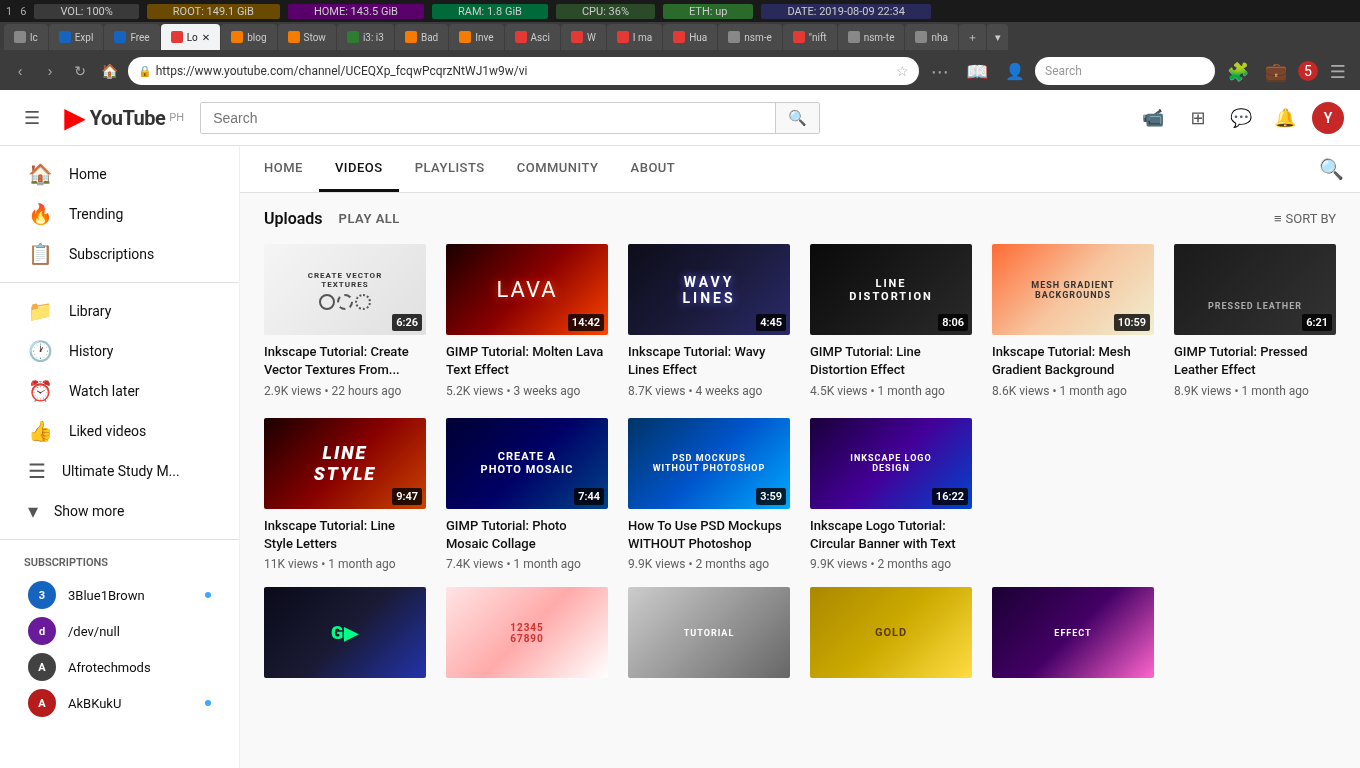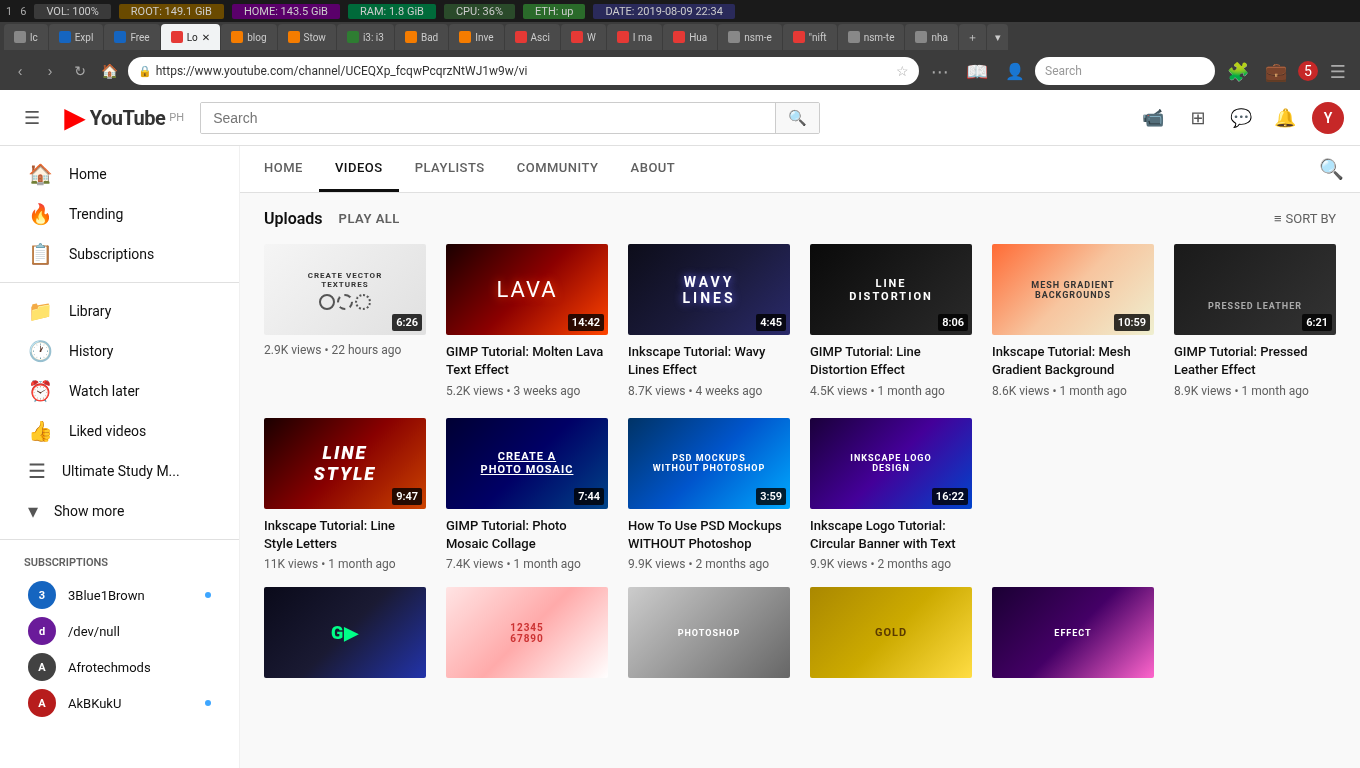--- a/index.html
+++ b/index.html
@@ -9,21 +9,21 @@
     .system-bar {
       background: #1a1a1a;
       color: #ccc;
       font-size: 11px;
       height: 22px;
       display: flex;
       align-items: center;
       padding: 0 6px;
       gap: 8px;
     }
-    .system-bar-item { background: #2a2a2a; padding: 1px 12px; border-radius: 2px; font-size: 11px; }
+    .system-bar-item { background: #2a2a2a; padding: 1px 26px; border-radius: 2px; font-size: 11px; }
     .sys-vol { background: #3a3a3a; }
     .sys-root { background: #6a4a00; }
     .sys-home { background: #5a006a; }
     .sys-ram { background: #006a3a; }
     .sys-cpu { background: #2a4a2a; }
     .sys-eth { background: #2a6a2a; }
     .sys-date { background: #2a2a5a; }
     .sys-num { color: #aaa; }
     .tab-bar {
       background: #3c3c3c;
@@ -478,20 +478,21 @@
                 <div style="font-size:8px;color:#333;text-align:center;padding:2px;font-weight:700;">CREATE VECTOR<br>TEXTURES</div>
                 <div style="display:flex;gap:2px;margin-top:3px;">
                   <div style="width:16px;height:16px;border-radius:50%;border:2px solid #555;"></div>
                   <div style="width:16px;height:16px;border-radius:50%;border:2px dashed #555;"></div>
                   <div style="width:16px;height:16px;border-radius:50%;border:2px dotted #555;"></div>
                 </div>
               </div>
               <div class="video-duration">6:26</div>
             </div>
             <div class="video-info">
+              <div class="video-title">Inkscape Tutorial: Create Vector Textures From...</div>
               <div class="video-meta">
                 <span>2.9K views</span> • <span>22 hours ago</span>
               </div>
             </div>
           </div>
 
           <div class="video-card">
             <div class="video-thumb thumb-v2">
               <div class="thumb-content" style="font-size:22px;font-weight:400;text-shadow:0 0 10px #ff4500;letter-spacing:2px;">LAVA</div>
               <div class="video-duration">14:42</div>
@@ -564,21 +565,21 @@
             <div class="video-info">
               <div class="video-title">Inkscape Tutorial: Line Style Letters</div>
               <div class="video-meta">
                 <span>11K views</span> • <span>1 month ago</span>
               </div>
             </div>
           </div>
 
           <div class="video-card">
             <div class="video-thumb" style="background:linear-gradient(135deg,#003,#006,#048);">
-              <div class="thumb-content" style="font-size:11px;font-weight:700;text-decoration:underline;">CREATE A<br>PHOTO MOSAIC</div>
+              <div class="thumb-content" style="font-size:11px;font-weight:700;">CREATE A<br>PHOTO MOSAIC</div>
               <div class="video-duration">7:44</div>
             </div>
             <div class="video-info">
               <div class="video-title">GIMP Tutorial: Photo Mosaic Collage</div>
               <div class="video-meta">
                 <span>7.4K views</span> • <span>1 month ago</span>
               </div>
             </div>
           </div>
 
@@ -616,21 +617,21 @@
               <div class="thumb-content" style="font-size:18px;font-weight:900;color:#00ff88;">G▶</div>
             </div>
           </div>
           <div class="video-card">
             <div class="video-thumb" style="background:linear-gradient(135deg,#ffe4e4,#ffaaaa,#ffffff);height:80px;">
               <div class="thumb-content" style="font-size:10px;color:#cc3333;font-weight:700;">12345<br>67890</div>
             </div>
           </div>
           <div class="video-card">
             <div class="video-thumb" style="background:linear-gradient(135deg,#cccccc,#999999,#666666);height:80px;">
-              <div class="thumb-content" style="font-size:9px;color:#fff;">PHOTOSHOP</div>
+              <div class="thumb-content" style="font-size:9px;color:#fff;">TUTORIAL</div>
             </div>
           </div>
           <div class="video-card">
             <div class="video-thumb" style="background:linear-gradient(135deg,#aa8800,#ccaa00,#ffdd44);height:80px;">
               <div class="thumb-content" style="font-size:11px;color:#5a3a00;font-weight:700;">GOLD</div>
             </div>
           </div>
           <div class="video-card">
             <div class="video-thumb" style="background:linear-gradient(135deg,#1a0033,#440066,#ff66cc);height:80px;">
               <div class="thumb-content" style="font-size:9px;color:#fff;">EFFECT</div>

